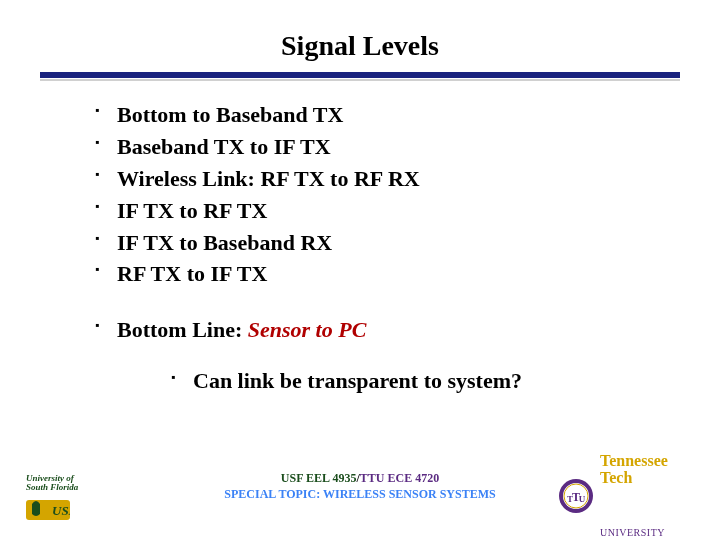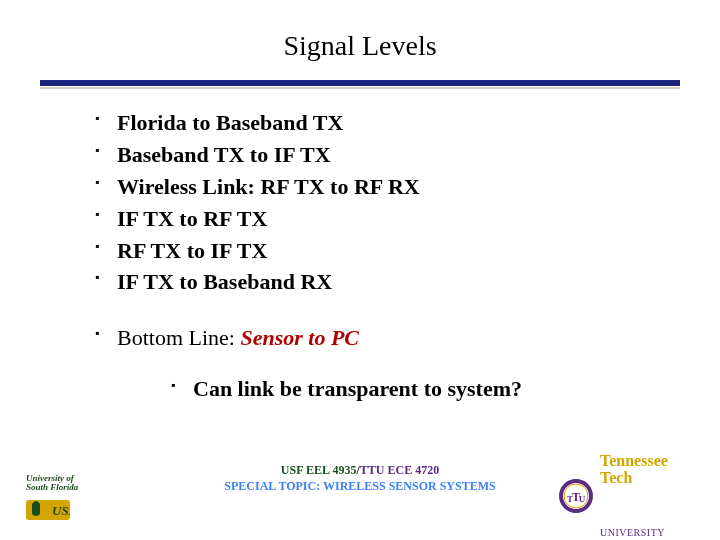--- a/index.html
+++ b/index.html
@@ -15,23 +15,23 @@
   }
   .slide {
     width: 720px;
     height: 540px;
     position: relative;
     box-sizing: border-box;
   }
   .title {
     text-align: center;
     font-size: 28px;
-    font-weight: normal;
+    font-weight: bold;
     padding-top: 30px;
-    padding-bottom: 18px;
+    padding-bottom: 10px;
   }
   .title-rule {
     margin: 0 40px 0 40px;
   }
   .rule-outer {
     height: 6px;
     background: #1a237e;
   }
   .rule-inner {
     height: 2px;
@@ -78,39 +78,39 @@
     position: absolute;
     left: 0;
     top: 3px;
     font-size: 12px;
     color: #000;
   }
   .gap {
     height: 24px;
   }
   .bottom-label {
-    font-weight: normal;
+    font-weight: bold;
   }
   .bottom-emph {
     font-style: italic;
     font-weight: bold;
     color: #b00000;
   }
   .footer {
     position: absolute;
     left: 0;
     right: 0;
     bottom: 18px;
     height: 60px;
   }
   .footer-center {
     position: absolute;
     left: 50%;
     transform: translateX(-50%);
-    top: 0;
+    top: 8px;
     text-align: center;
     font-size: 12px;
     font-weight: bold;
     line-height: 1.35;
   }
   .footer-center .usf { color: #1a4d1c; }
   .footer-center .ttu { color: #5b2b82; }
   .footer-center .black { color: #000; }
   .footer-center .topic { color: #3b82f6; }
   .logo-usf {
@@ -171,26 +171,26 @@
 
   <div class="title">Signal Levels</div>
 
   <div class="title-rule">
     <div class="rule-outer"></div>
     <div class="rule-inner"></div>
   </div>
 
   <div class="content">
     <ul class="main">
-      <li><span>Florida to Baseband TX</span></li>
+      <li><span>Bottom to Baseband TX</span></li>
       <li><span>Baseband TX to IF TX</span></li>
       <li><span>Wireless Link: RF TX to RF RX</span></li>
       <li><span>IF TX to RF TX</span></li>
+      <li><span>IF TX to Baseband RX</span></li>
       <li><span>RF TX to IF TX</span></li>
-      <li><span>IF TX to Baseband RX</span></li>
     </ul>
 
     <div class="gap"></div>
 
     <ul class="main">
       <li>
         <span class="bottom-label">Bottom Line:  </span><span class="bottom-emph">Sensor to PC</span>
         <ul class="sub">
           <li><span>Can link be transparent to system?</span></li>
         </ul>

